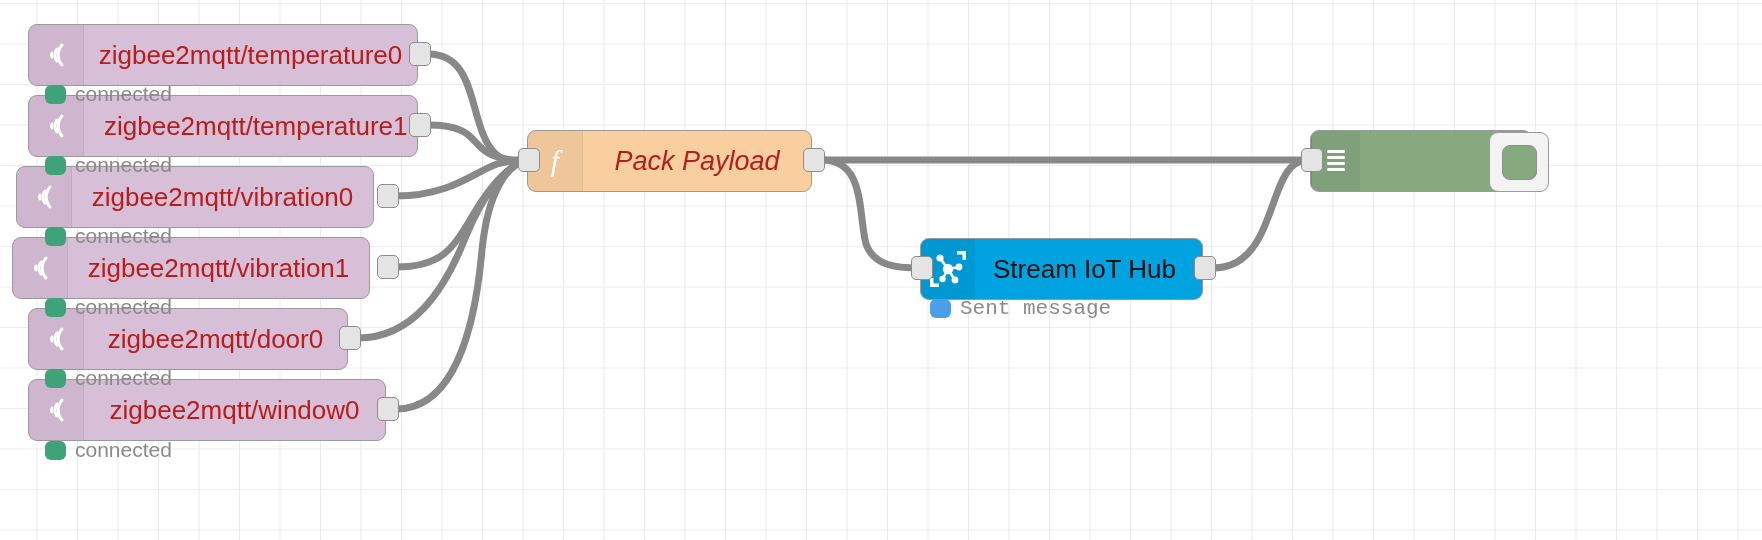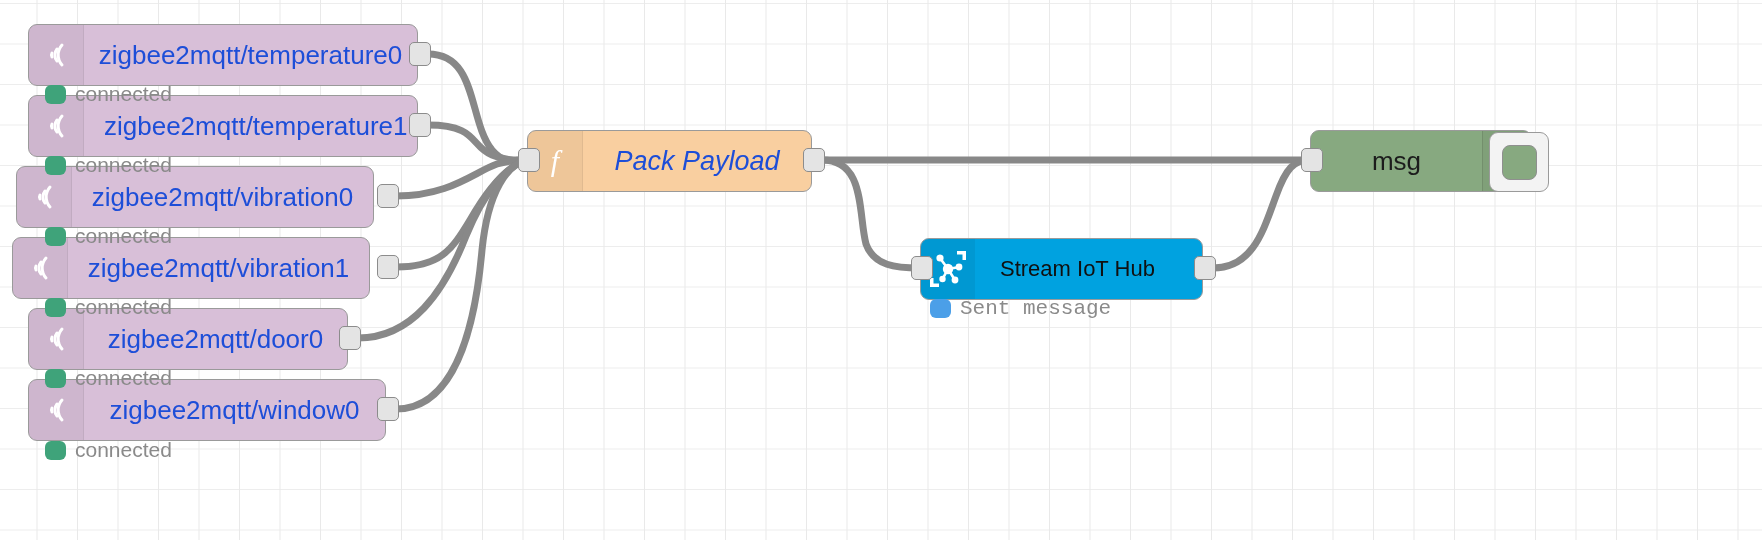--- a/index.html
+++ b/index.html
@@ -44,21 +44,21 @@
     justify-content: center;
     background: rgba(0,0,0,0.045);
     border-right: 1px solid rgba(0,0,0,0.06);
   }
   .node-label-cell {
     flex: 1 1 auto;
     display: flex;
     align-items: center;
     justify-content: center;
     padding: 0 14px;
-    color: #1d4ed8;
+    color: #b91c1c;
     font-size: 26px;
     white-space: nowrap;
   }
   
   .mqtt-node {
     background: #d8bfd8;
     height: 62px;
   }
   .mqtt-node .node-label-cell {
     justify-content: center;
@@ -76,23 +76,23 @@
   .iothub-node {
     background: #00a2e0;
     height: 62px;
   }
   .iothub-node .node-icon-cell {
     background: rgba(0,0,0,0.06);
     border-right: none;
   }
   .iothub-node .node-label-cell {
     color: #101010;
-    font-size: 22px;
+    font-size: 26px;
     justify-content: flex-start;
-    padding-left: 25px;
+    padding-left: 18px;
   }
   
   .debug-node {
     background: #87a980;
     height: 62px;
     display: flex;
   }
   .debug-node .debug-label {
     flex: 1 1 auto;
     display: flex;
@@ -333,21 +333,20 @@
     <div class="node-label-cell">Stream IoT Hub</div>
   </div>
   <div class="port" style="left:1194px; top:256px;"></div>
   <div class="status" style="left:930px; top:297px;font-family:Liberation Mono, monospace;">
     <span class="status-dot" style="background:#4b9fe8;"></span>
     <span class="status-text">Sent message</span>
   </div>
 
   <div class="port" style="left:1301px; top:148px;"></div>
   <div class="node debug-node" style="left:1310px; top:130px; width:222px;">
-    <div class="debug-label">msg</div>
     <div class="debug-icon-cell">
       <svg class="debug-lines" width="26" height="28" viewBox="0 0 26 28">
         <g fill="#ffffff">
           <rect x="4" y="3" width="18" height="3" rx="1.2"></rect>
           <rect x="4" y="9" width="18" height="3" rx="1.2"></rect>
           <rect x="4" y="15" width="18" height="3" rx="1.2"></rect>
           <rect x="4" y="21" width="18" height="3" rx="1.2"></rect>
         </g>
       </svg>
     </div>

